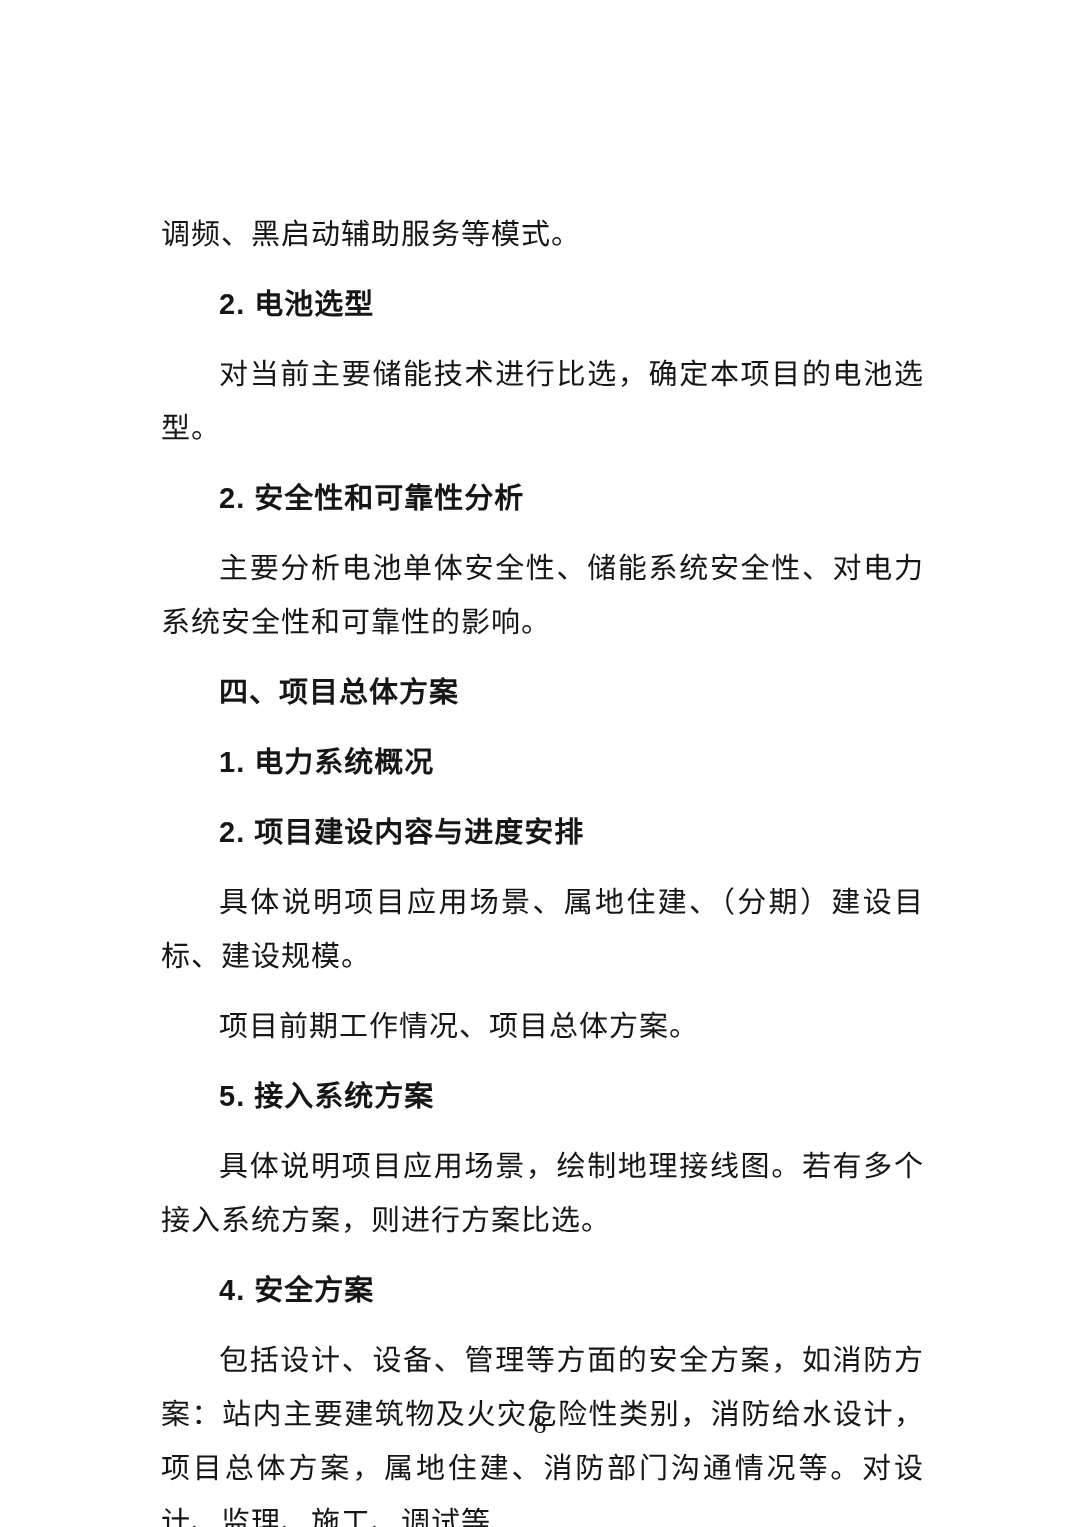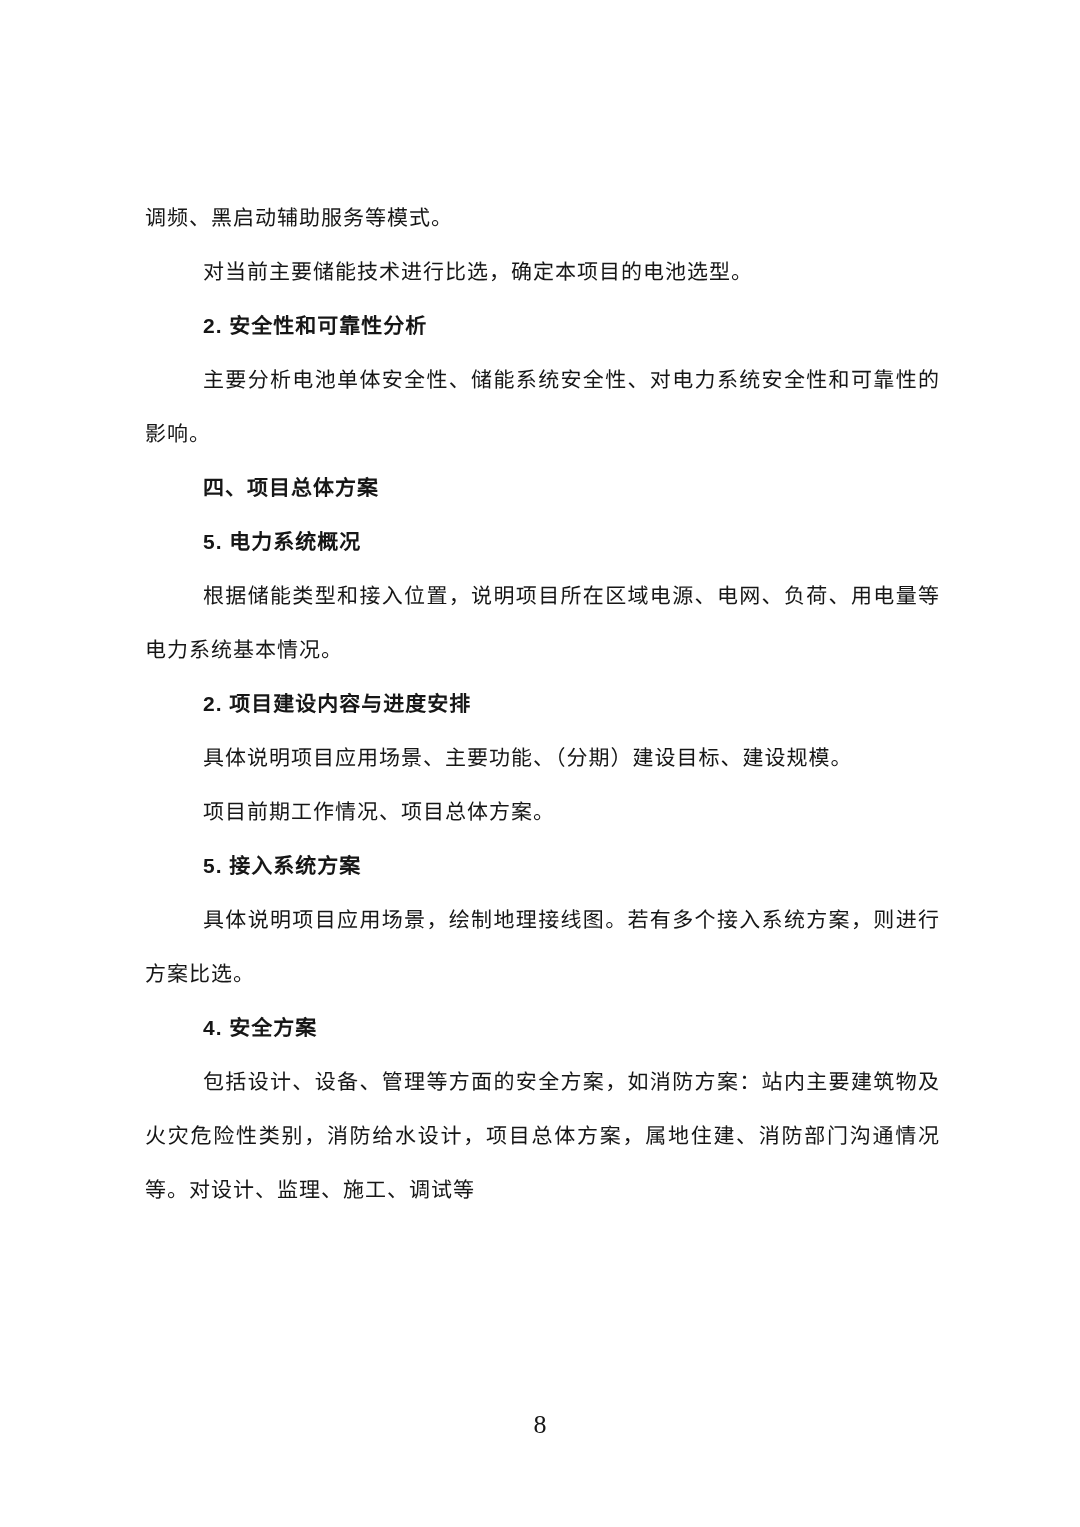--- a/index.html
+++ b/index.html
@@ -15,22 +15,22 @@
     color: #161616;
     overflow: hidden;
   }
   .content {
     position: absolute;
     left: 145px;
     top: 191px;
     width: 795px;
   }
   .content p {
-    margin: 0;
-    font-size: 21px;
+    margin: 16px;
+    font-size: 29px;
     line-height: 54px;
     letter-spacing: 1px;
   }
   .body-para {
     font-family: "Liberation Serif", "DejaVu Serif", serif;
     text-align: justify;
     text-justify: inter-character;
     text-indent: 58px;
   }
   .body-para.no-indent {
@@ -52,28 +52,28 @@
     font-family: "Liberation Serif", "DejaVu Serif", serif;
     color: #161616;
   }
 </style>
 </head>
 <body>
 
 <div class="page">
   <div class="content">
     <p class="body-para no-indent">调频、黑启动辅助服务等模式。</p>
+    <p class="heading">2. 电池选型</p>
     <p class="body-para">对当前主要储能技术进行比选，确定本项目的电池选型。</p>
     <p class="heading">2. 安全性和可靠性分析</p>
     <p class="body-para">主要分析电池单体安全性、储能系统安全性、对电力系统安全性和可靠性的影响。</p>
     <p class="heading">四、项目总体方案</p>
-    <p class="heading">5. 电力系统概况</p>
-    <p class="body-para">根据储能类型和接入位置，说明项目所在区域电源、电网、负荷、用电量等电力系统基本情况。</p>
+    <p class="heading">1. 电力系统概况</p>
     <p class="heading">2. 项目建设内容与进度安排</p>
-    <p class="body-para">具体说明项目应用场景、主要功能、（分期）建设目标、建设规模。</p>
+    <p class="body-para">具体说明项目应用场景、属地住建、（分期）建设目标、建设规模。</p>
     <p class="body-para">项目前期工作情况、项目总体方案。</p>
     <p class="heading">5. 接入系统方案</p>
     <p class="body-para">具体说明项目应用场景，绘制地理接线图。若有多个接入系统方案，则进行方案比选。</p>
     <p class="heading">4. 安全方案</p>
     <p class="body-para">包括设计、设备、管理等方面的安全方案，如消防方案：站内主要建筑物及火灾危险性类别，消防给水设计，项目总体方案，属地住建、消防部门沟通情况等。对设计、监理、施工、调试等</p>
   </div>
   <div class="page-number">8</div>
 </div>
 
 </body></html>

